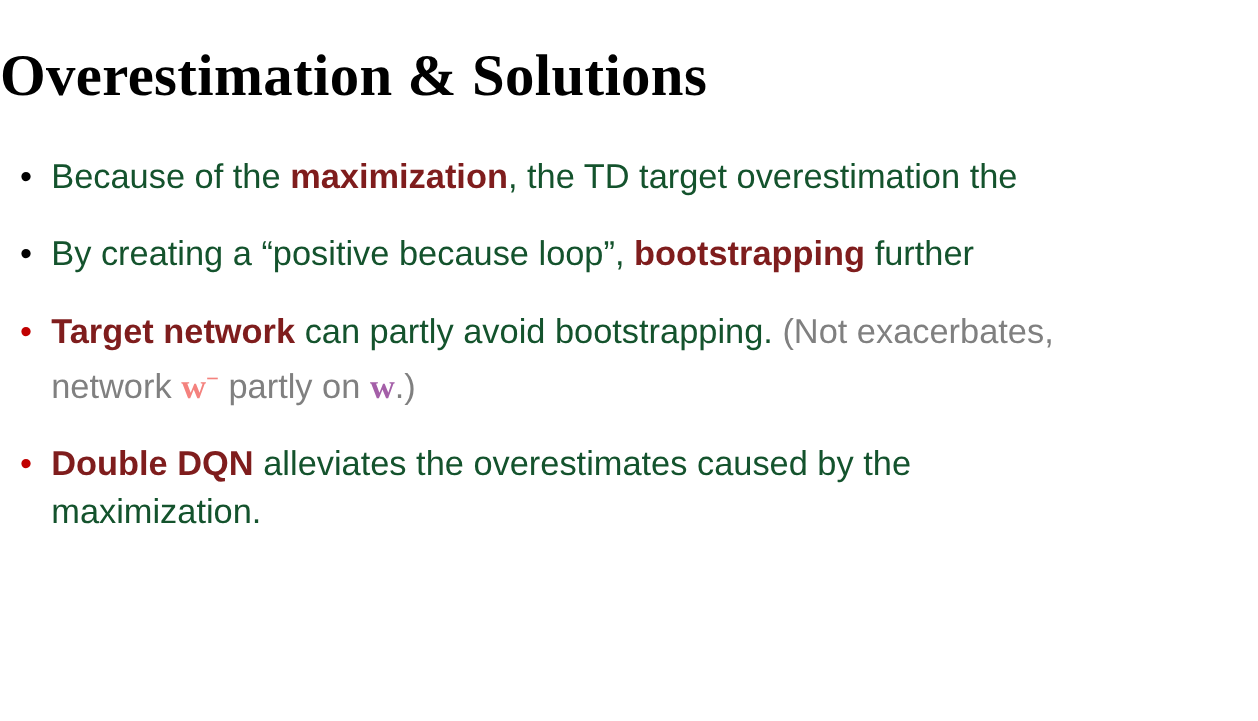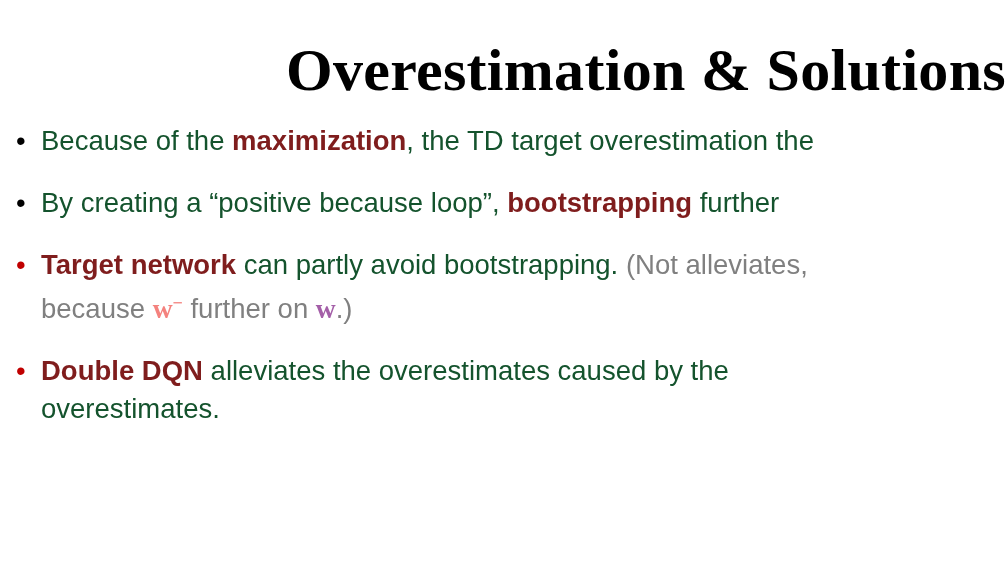--- a/index.html
+++ b/index.html
@@ -22,24 +22,24 @@
     background: #ffffff;
     overflow: hidden;
   }
 
   
   .slide-title {
     position: absolute;
     top: 2px;
     left: 0;
     width: 1006px;
-    text-align: right;
+    text-align: left;
     font-family: "Liberation Serif", "DejaVu Serif", serif;
     font-weight: bold;
-    font-size: 60px;
+    font-size: 47px;
     line-height: 56px;
     letter-spacing: 0.3px;
     color: #000000;
     white-space: nowrap;
   }
 
   
   .bullet-list {
     position: absolute;
     top: 122px;
@@ -111,26 +111,26 @@
       </div>
       <div class="bullet-item">
         <span class="bullet-marker" style="color: rgb(0, 0, 0);">•</span>
         <span class="bullet-text">
           <span class="line"><span class="run-black">By creating a “positive because loop”, </span><span class="run-red">bootstrapping</span><span class="run-black"> further</span></span>
         </span>
       </div>
       <div class="bullet-item">
         <span class="bullet-marker" style="color: rgb(192, 0, 0);">•</span>
         <span class="bullet-text">
-          <span class="line"><span class="run-red">Target network</span><span class="run-black"> can partly avoid bootstrapping. </span><span class="run-gray">(Not alleviates,</span></span>
-          <span class="line"><span class="run-gray">because </span><span class="run-salmon">w</span><span class="run-salmon sup-minus">−</span><span class="run-gray"> further on </span><span class="run-purple">w</span><span class="run-gray">.)</span></span>
+          <span class="line"><span class="run-red">Target network</span><span class="run-black"> can partly avoid bootstrapping. </span><span class="run-gray">(Not exacerbates,</span></span>
+          <span class="line"><span class="run-gray">network </span><span class="run-salmon">w</span><span class="run-salmon sup-minus">−</span><span class="run-gray"> partly on </span><span class="run-purple">w</span><span class="run-gray">.)</span></span>
         </span>
       </div>
       <div class="bullet-item">
         <span class="bullet-marker" style="color: rgb(192, 0, 0);">•</span>
         <span class="bullet-text">
           <span class="line"><span class="run-red">Double DQN</span><span class="run-black"> alleviates the overestimates caused by the</span></span>
-          <span class="line"><span class="run-black">overestimates.</span></span>
+          <span class="line"><span class="run-black">maximization.</span></span>
         </span>
       </div>
     </div>
 
 </div>
 
 </body></html>

